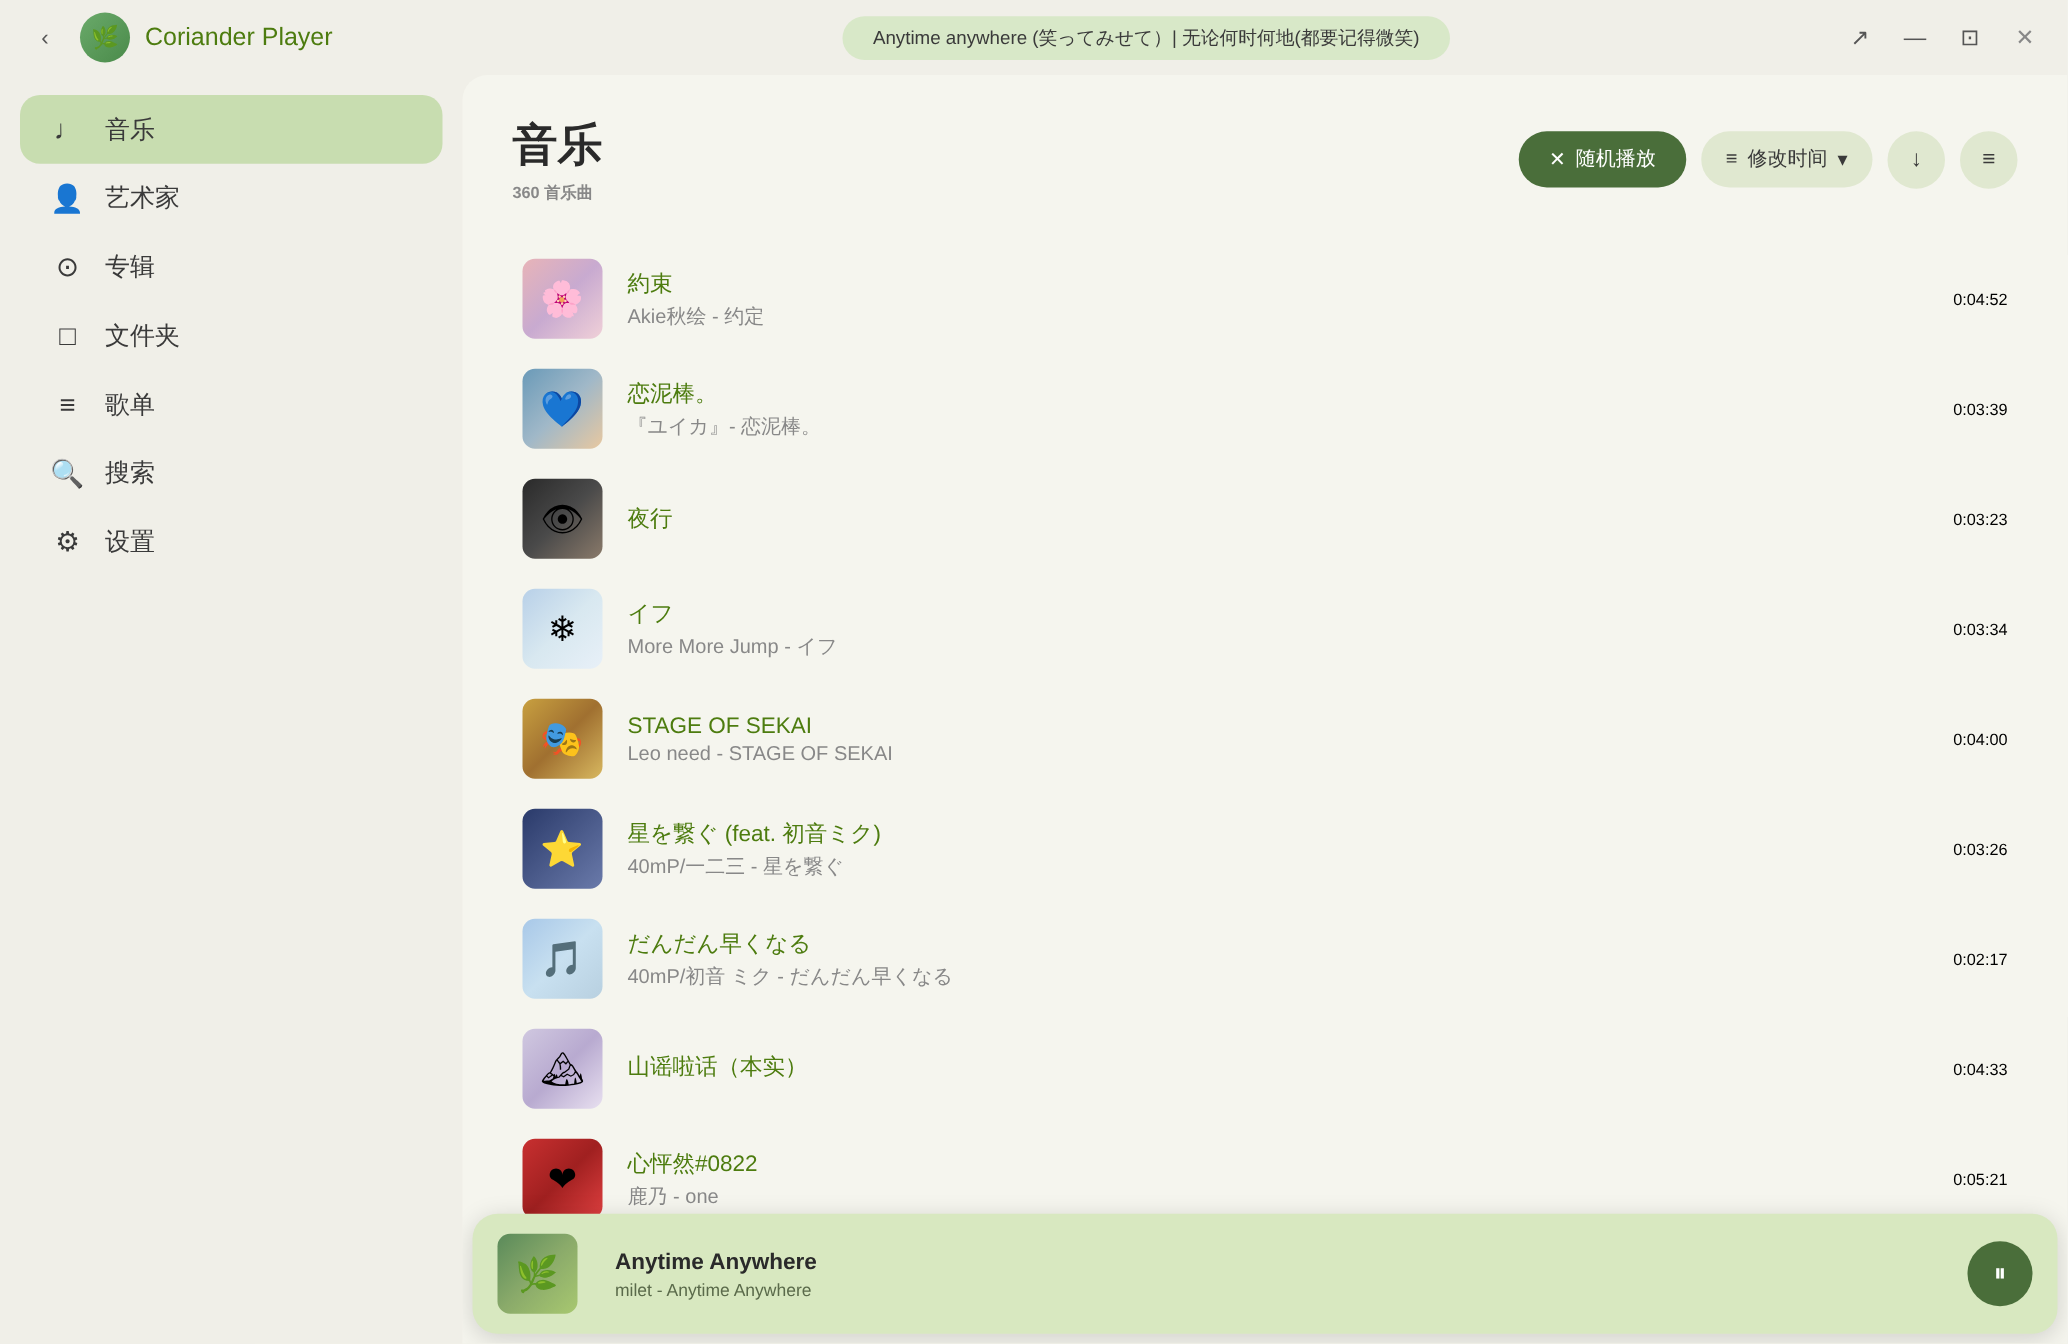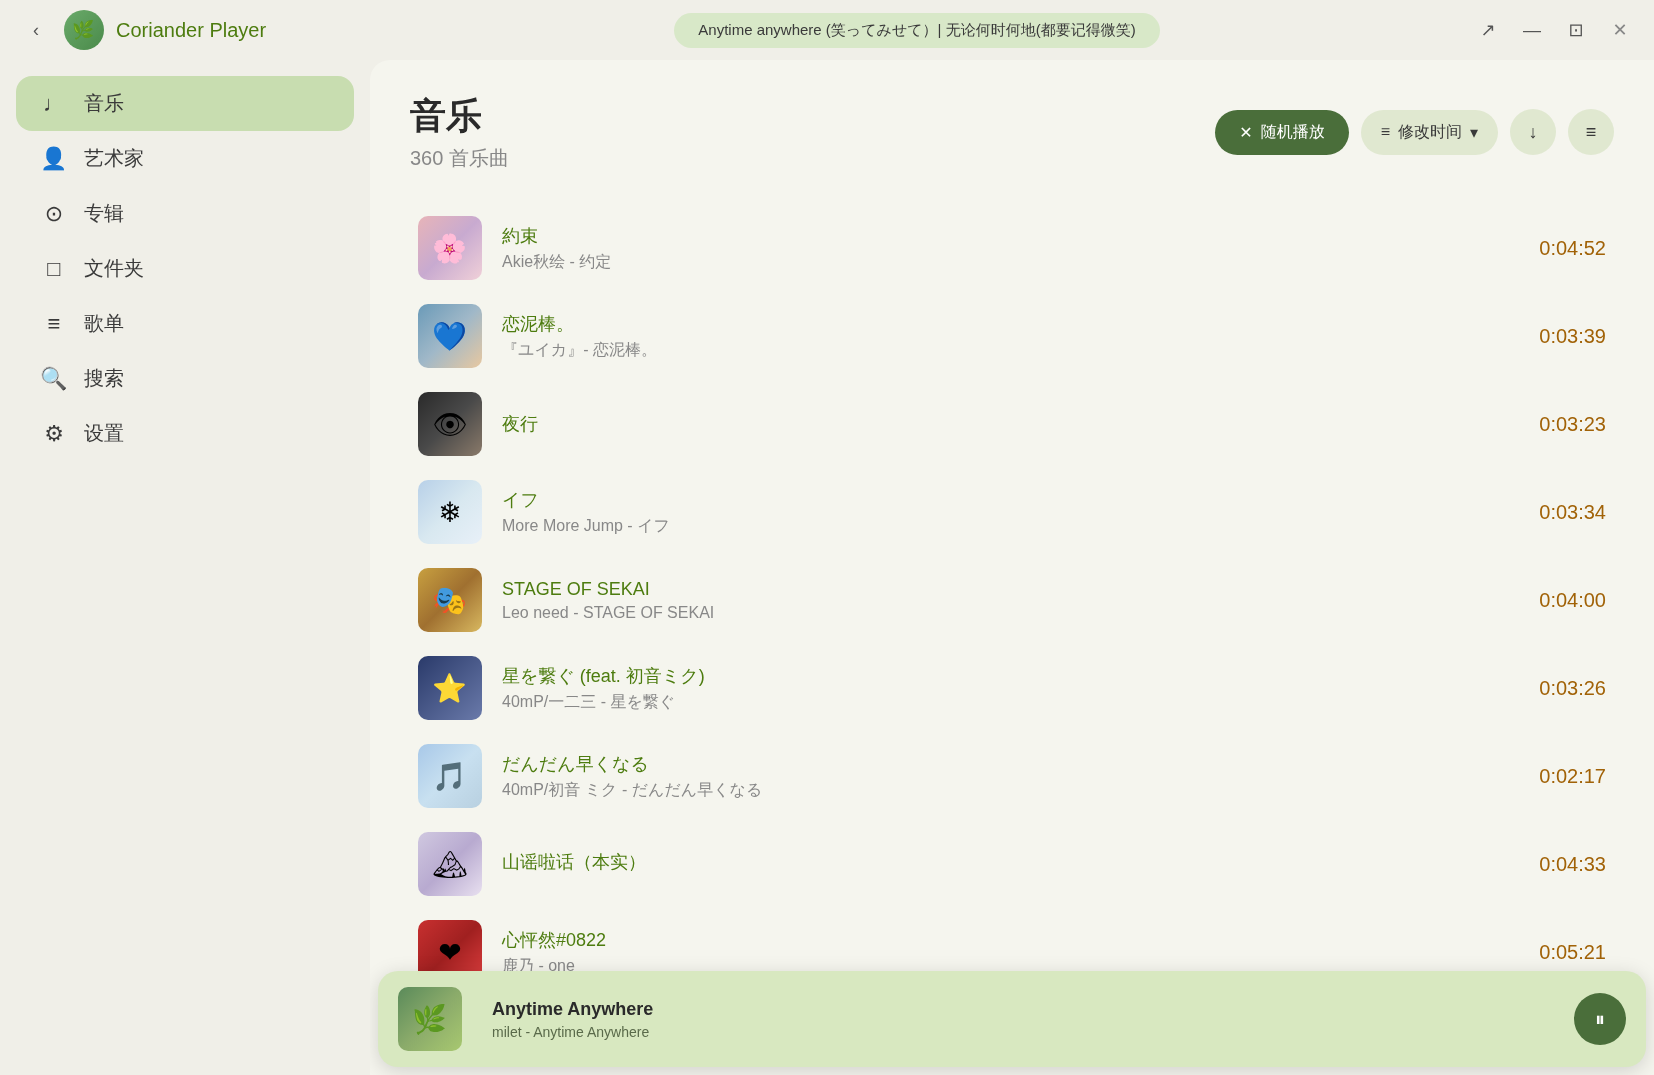--- a/index.html
+++ b/index.html
@@ -156,23 +156,24 @@
     }
     .content-title-block {
       flex: 1;
     }
     .content-title {
       font-size: 36px;
       font-weight: 700;
       color: #2a2a2a;
     }
     .content-subtitle {
-      font-size: 20px;
+      font-size: 13px;
       color: #888;
       margin-top: 4px;
+      font-weight: bold;
     }
     .header-actions {
       display: flex;
       align-items: center;
       gap: 12px;
     }
     .btn-shuffle {
       background: #4a6e3a;
       color: white;
       border: none;
@@ -243,22 +244,22 @@
     .song-title {
       font-size: 18px;
       font-weight: 500;
       color: #4d7c0f;
     }
     .song-artist {
       font-size: 16px;
       color: #888;
     }
     .song-duration {
-      font-size: 20px;
-      color: #a16207;
+      font-size: 13px;
+      color: #000000;
       font-variant-numeric: tabular-nums;
       margin-left: 27px;
     }
 
     
     .art-yakusoku { background: linear-gradient(135deg, #e8b4b8, #c8aad0, #f0d0d8); }
     .art-koi { background: linear-gradient(135deg, #6a9ab8, #a0b8c8, #e8c8a0); }
     .art-yakou { background: linear-gradient(135deg, #2a2a2a, #4a4a4a, #8a7a6a); }
     .art-if { background: linear-gradient(135deg, #b8d0e8, #d8e8f0, #e8f0f8); }
     .art-stage { background: linear-gradient(135deg, #c8a040, #a07030, #d8b860); }

